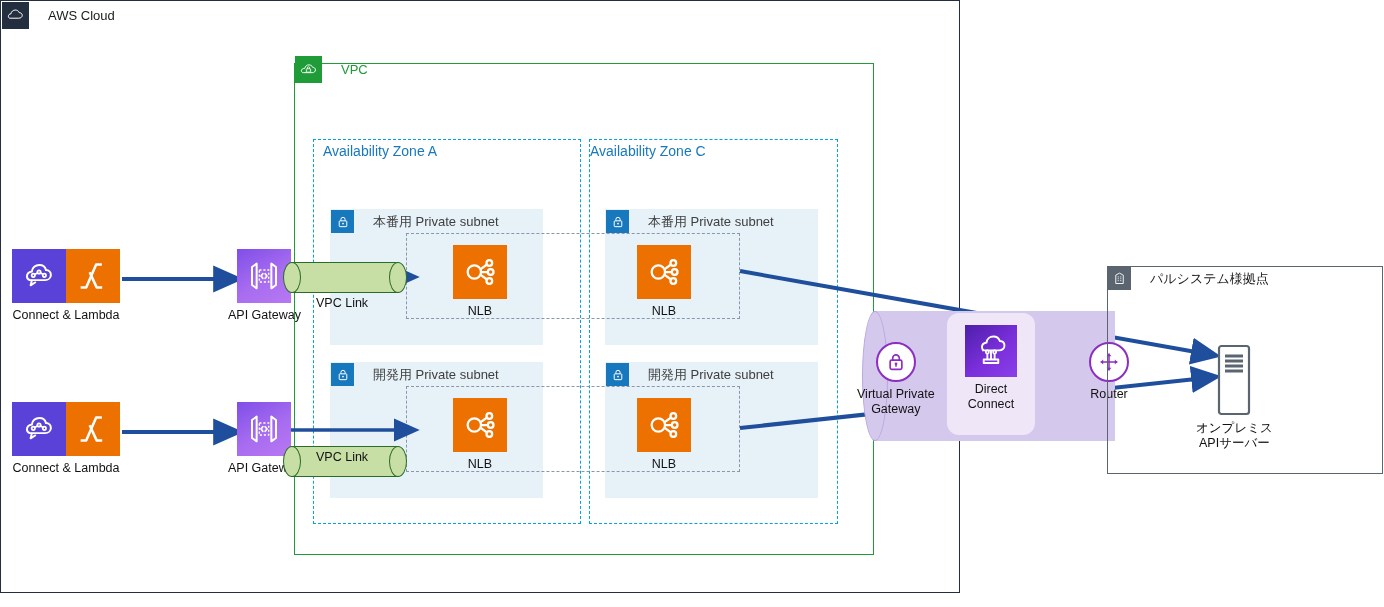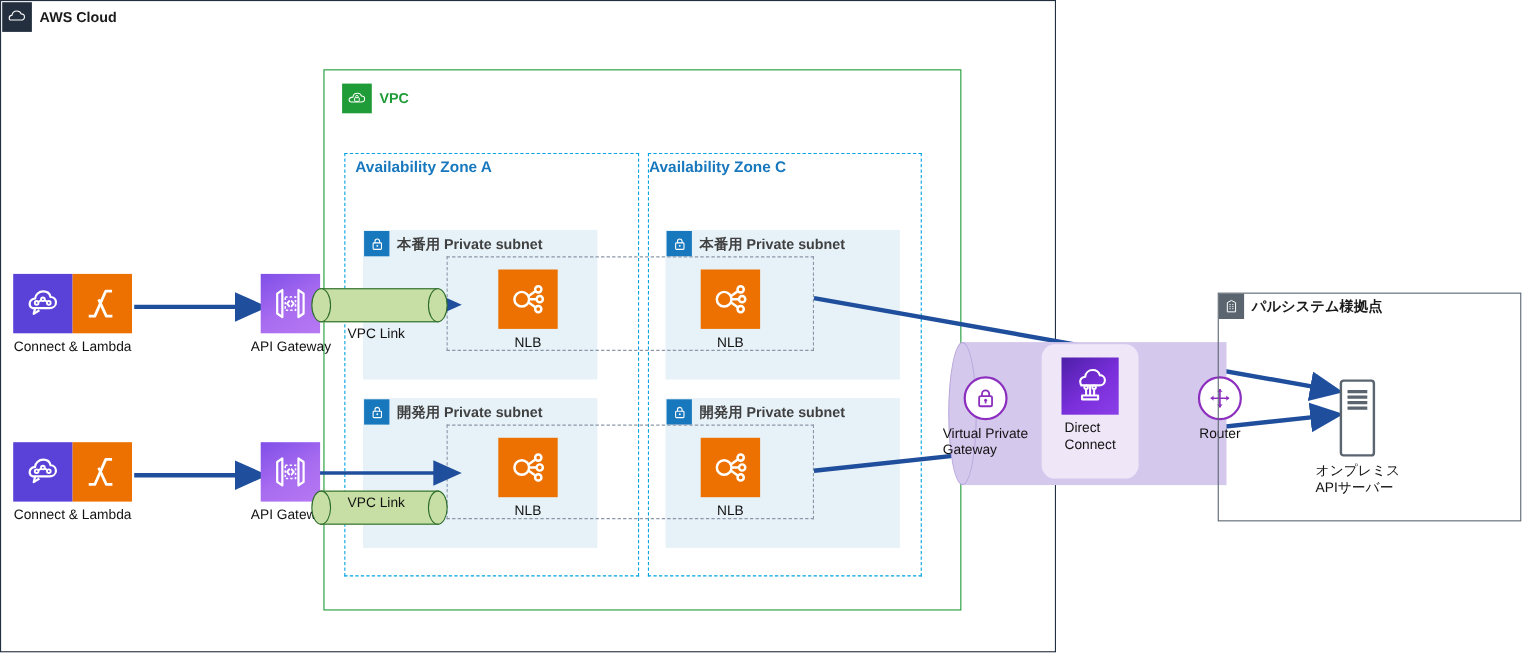--- a/index.html
+++ b/index.html
@@ -11,35 +11,35 @@
   .abs{position:absolute;box-sizing:border-box;}
 
   
   .grp-aws{border:1.5px solid #232F3E;background:#ffffff;}
   .grp-vpc{border:1.5px solid #1F9B37;background:#ffffff;}
   .grp-az{border:1.6px dashed #00A4E0;background:transparent;}
   .grp-subnet{background:#E6F1F8;border:none;}
   .grp-nlbbox{border:1.5px dashed #8A97A8;background:transparent;}
 
   
-  .chip{position:absolute;display:flex;align-items:center;gap:7px;font-weight:bold;}
+  .chip{position:absolute;display:flex;align-items:center;gap:19px;}
   .chip-ico{width:27px;height:27px;display:flex;align-items:center;justify-content:center;flex:0 0 auto;}
   .chip-ico.aws{background:#232F3E;}
   .chip-ico.vpc{background:#1F9B37;}
   .chip-ico.lock{background:#1878BE;width:23px;height:23px;}
   .chip-ico.bldg{background:#5A6570;width:23px;height:23px;}
   .chip-txt{font-size:13px;color:#1a1a1a;white-space:nowrap;line-height:1;}
   .chip-txt.green{color:#1F9B37;}
   .chip-txt.blue{color:#404040;}
   .chip-txt.azlbl{color:#1878BE;font-size:14px;}
 
   
   .node{position:absolute;display:flex;flex-direction:column;align-items:center;}
   .node-ico{position:relative;display:flex;}
-  .node-lbl{margin-top:5px;font-size:12.5px;color:#121212;line-height:1.18;white-space:pre-line;}
+  .node-lbl{margin-top:5px;font-size:12.5px;color:#121212;text-align:center;line-height:1.18;white-space:pre-line;}
 
   .sq{width:54px;height:54px;display:flex;align-items:center;justify-content:center;}
   .sq.nlb{background:#ED7100;}
   .sq.connect{background:#5A41D8;}
   .sq.lambda{background:#ED7100;}
   .sq.apigw{background:linear-gradient(150deg,#7F4FE8 0%,#A86CF0 55%,#B778F2 100%);}
   .sq.dx{width:52px;height:52px;background:linear-gradient(140deg,#4D1FA8 0%,#7A2FDB 55%,#8A3FE8 100%);}
 
   
   .circ{width:36px;height:36px;border-radius:50%;border:2.2px solid #8C2FBF;
@@ -71,21 +71,21 @@
 <div class="chip" style="left:2px;top:2px;">
   <span class="chip-ico aws">
     <svg width="19" height="19" viewBox="0 0 24 24">
         <path d="M5 15.4h11.1c2.6 0 4.4-1.5 4.4-3.6 0-2-1.6-3.4-3.8-3.4-.7-2-2.6-3.3-4.9-3.3-2.9 0-5.2 2-5.5 4.7C4.2 10.1 3 11.4 3 13c0 1.4 .9 2.4 2 2.4z" fill="none" stroke="#ffffff" stroke-width="1.25"></path>
       </svg>
   </span>
   <span class="chip-txt">AWS Cloud</span>
 </div>
 
 <div class="abs grp-vpc" style="left:294px;top:63px;width:580px;height:492px;"></div>
-<div class="chip" style="left:295px;top:76px;padding-left:16px;">
+<div class="chip" style="left:295px;top:56px;">
   <span class="chip-ico vpc">
     <svg width="19" height="19" viewBox="0 0 24 24">
       <path d="M5.4 16h11.3c2.4 0 4.1-1.5 4.1-3.5 0-1.9-1.5-3.3-3.6-3.3-.7-1.9-2.5-3.1-4.6-3.1-2.8 0-4.9 1.9-5.2 4.4C4.1 10.8 3 12 3 13.6 3 14.9 3.9 16 5.4 16z" fill="none" stroke="#ffffff" stroke-width="1.2"></path>
       <rect x="9.3" y="11.1" width="5.4" height="4.2" rx="0.7" fill="none" stroke="#ffffff" stroke-width="1.1"></rect>
       <path d="M10.6 11.1v-1.2a1.4 1.4 0 0 1 2.8 0v1.2" fill="none" stroke="#ffffff" stroke-width="1.1"></path>
     </svg>
   </span>
   <span class="chip-txt green">VPC</span>
 </div>
 

